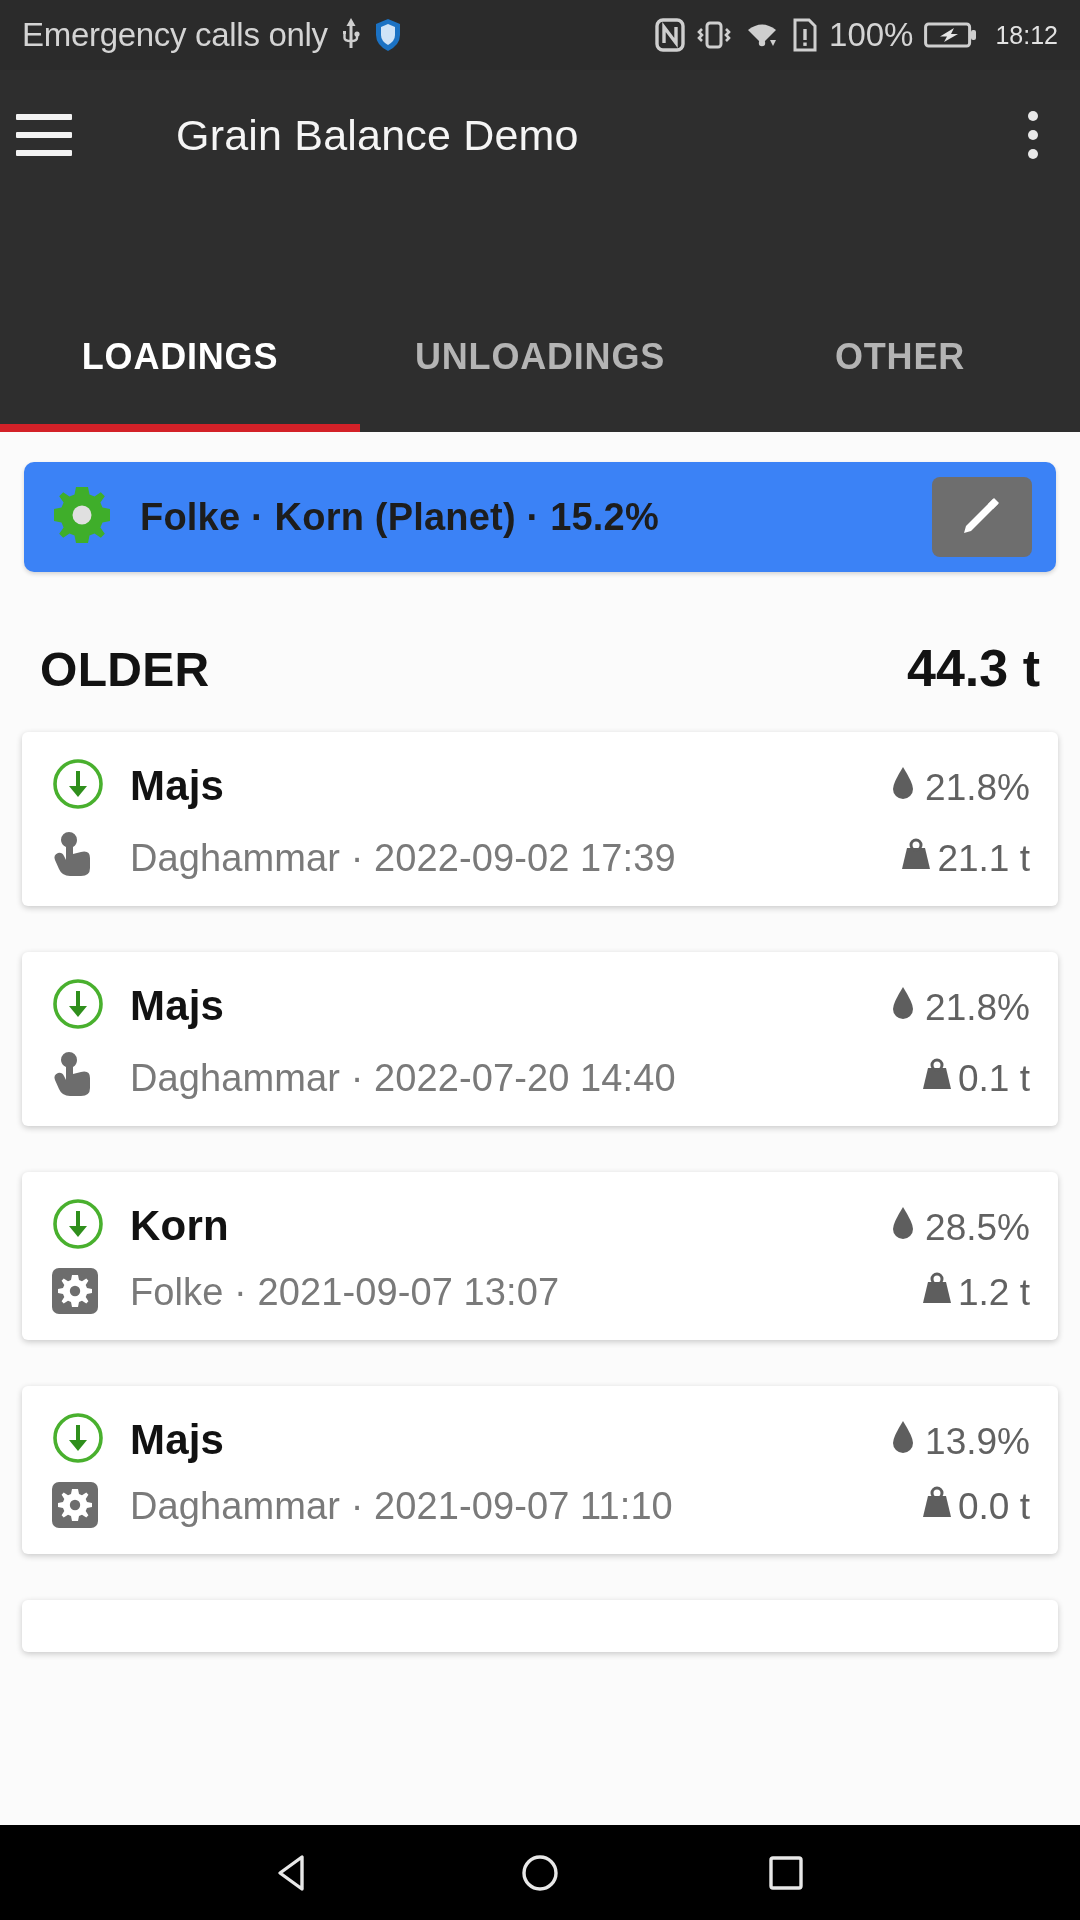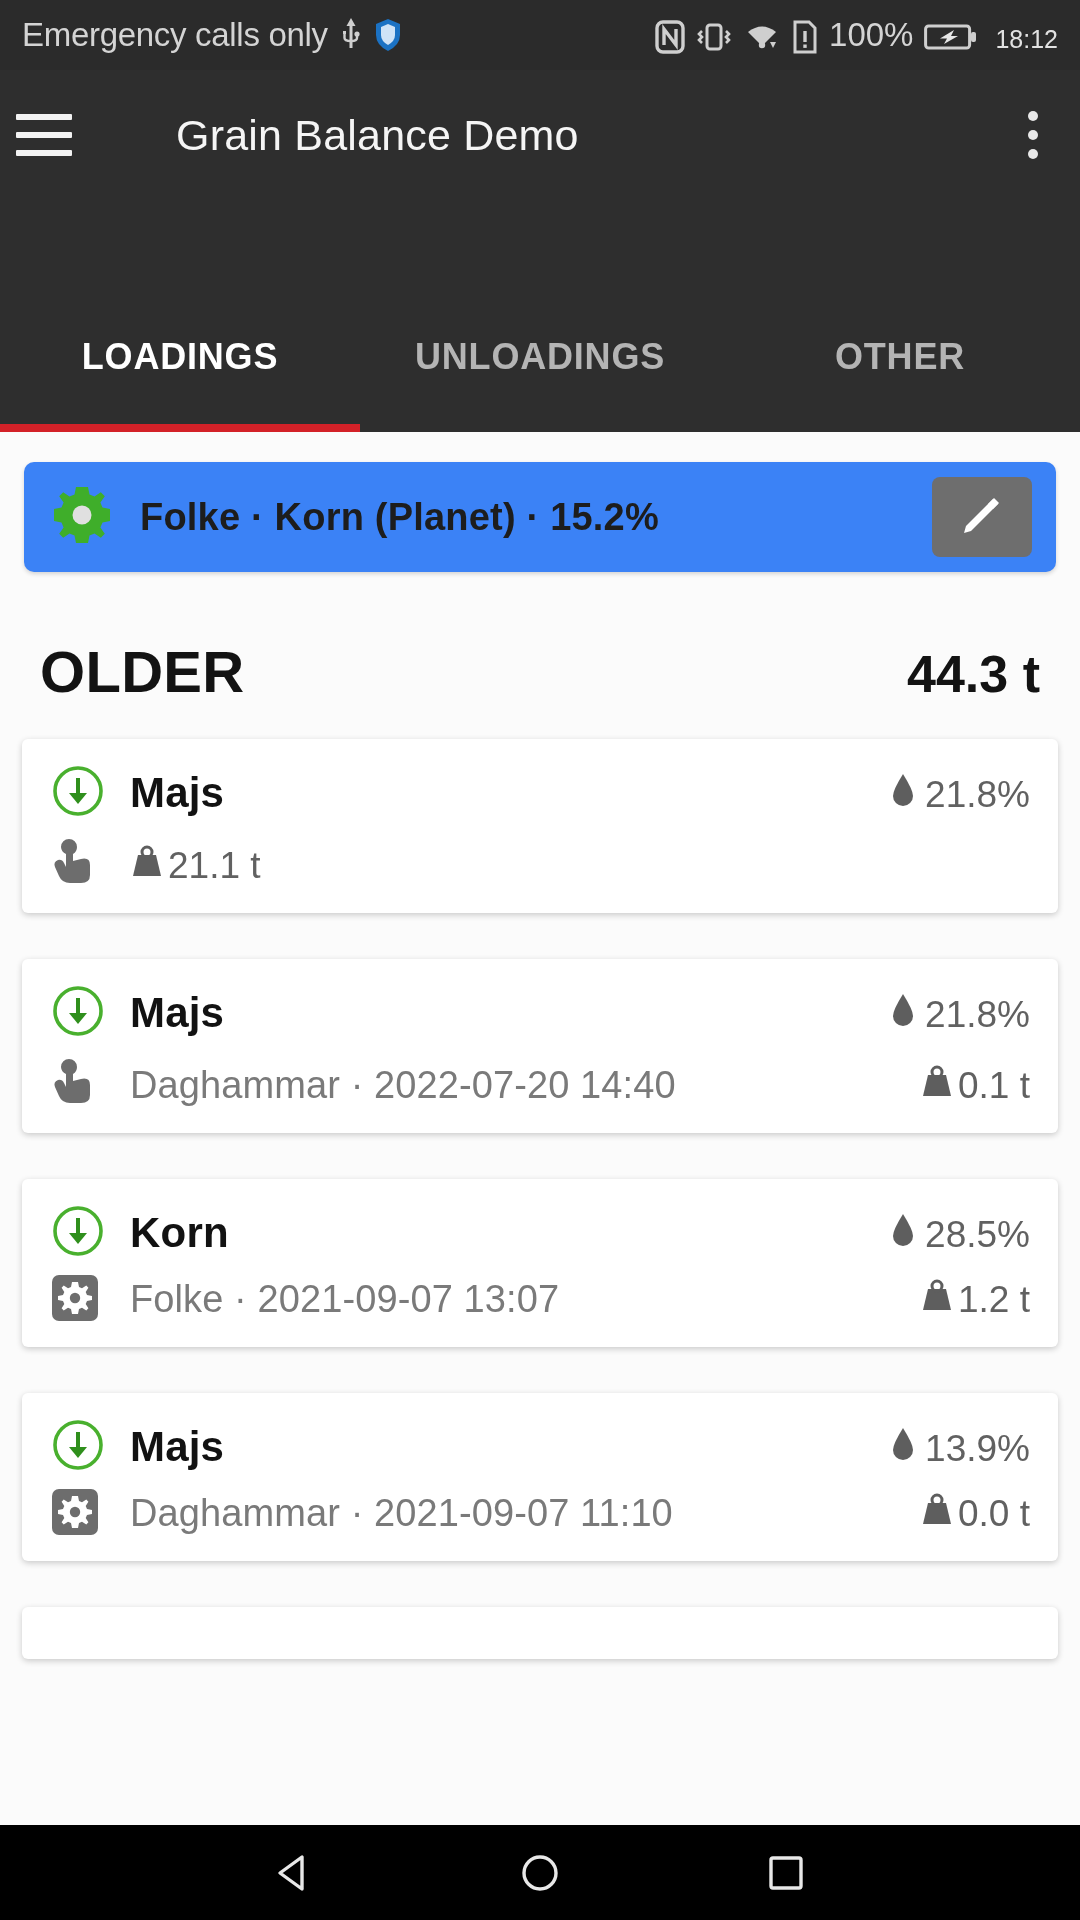--- a/index.html
+++ b/index.html
@@ -14,21 +14,21 @@
   .status-bar {
     height: 70px;
     background: #2b2b2b;
     display: flex;
     align-items: center;
     padding: 8px 22px;
     color: #d8d8d8;
   }
   .status-left { display:flex; align-items:center; gap:12px; flex:1; }
   .status-text { font-size: 33px; color:#d4d4d4; letter-spacing:-0.3px; }
-  .status-right { display:flex; align-items:flex-end; gap:11px; }
+  .status-right { display:flex; align-items:center; gap:11px; }
   .sb-icon { display:flex; align-items:center; justify-content:center; }
   .battery-pct { font-size:33px; color:#d4d4d4; }
   .clock { font-size:25px; color:#e2e2e2; margin-left:6px; }
 
   
   .app-bar {
     height: 130px;
     background: #2e2e2e;
     display:flex; align-items:center;
     padding: 0 16px;
@@ -95,21 +95,21 @@
     border-radius:8px;
     display:flex; align-items:center; justify-content:center;
     cursor:pointer;
   }
 
   
   .section-header {
     display:flex; align-items:baseline; justify-content:space-between;
     padding: 66px 40px 34px 40px;
   }
-  .section-title { font-size:58px; font-weight:700; color:#131313; letter-spacing:0.3px; }
+  .section-title { font-size:48px; font-weight:700; color:#131313; letter-spacing:0.3px; }
   .section-total { font-size:52px; font-weight:700; color:#131313; }
 
   
   .card-list { padding: 0 22px; }
   .card {
     background:#ffffff;
     border-radius:6px;
     box-shadow: 0 2px 6px rgba(0,0,0,0.20);
     margin-bottom: 46px;
     padding: 26px 28px 26px 30px;
@@ -276,20 +276,21 @@
           </span>
           <span>21.8%</span>
         </span>
       </div>
       <div class="card-row">
         <span class="card-icon">
           <svg width="46" height="52" viewBox="0 0 46 52">
             <path d="M17 4 A8 8 0 0 1 25 12 A8 8 0 0 1 21 19 L21 26 L29 24 Q38 22 38 30 L38 40 Q38 48 29 48 L18 48 Q10 48 7 41 L3 32 Q1 27 6 25 Q10 24 12 28 L14 32 L14 19 A8 8 0 0 1 9 12 A8 8 0 0 1 17 4 Z" fill="#6d6d6d"></path>
           </svg>
         </span>
+        <span class="sub-text">Daghammar · 2022-09-02 17:39</span>
         <span class="metric metric-weight">
           <span>
             <svg width="34" height="34" viewBox="0 0 34 34">
               <path d="M8 11 L26 11 L31 32 L3 32 Z" fill="#5e5e5e"></path>
               <circle cx="17" cy="8" r="5" fill="none" stroke="#5e5e5e" stroke-width="3"></circle>
             </svg>
           </span>
           <span>21.1 t</span>
         </span>
       </div>

